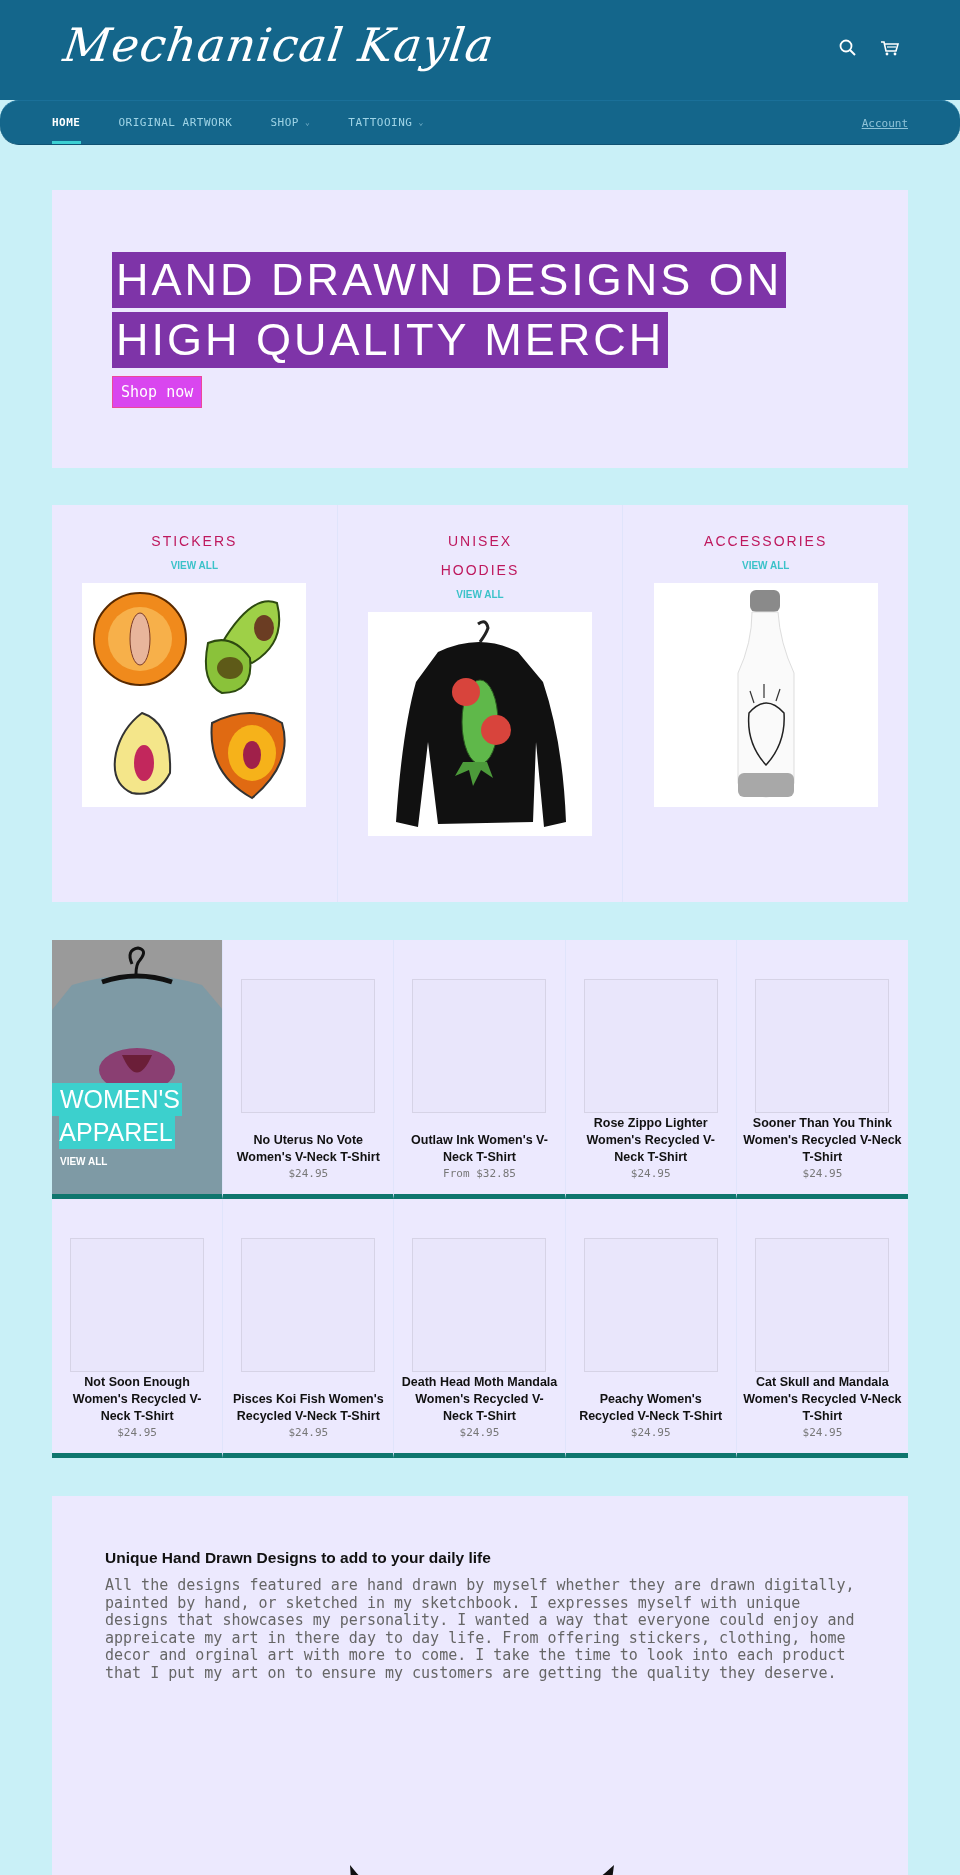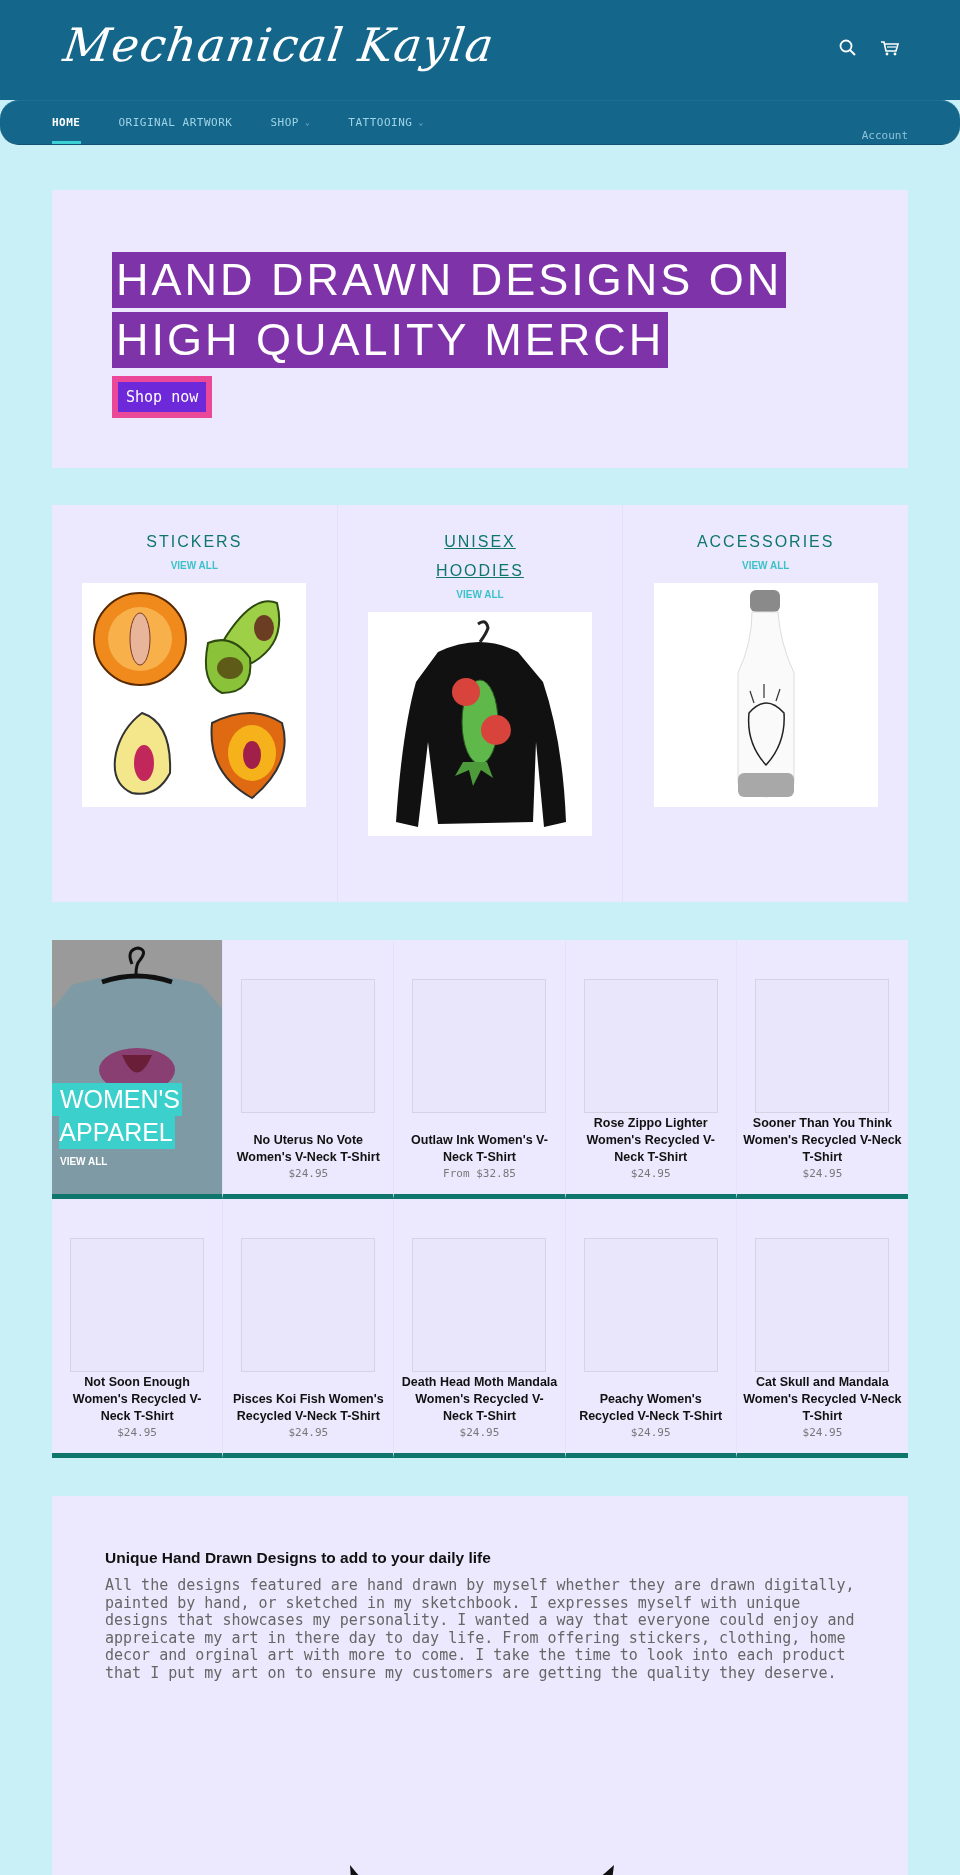--- a/index.html
+++ b/index.html
@@ -28,40 +28,40 @@
   .nav-item {
     font-size: 11px; color: #9fd4e6; letter-spacing: 0.5px;
     display: flex; align-items: center; margin-right: 38px; position: relative;
     cursor: pointer; text-transform: uppercase;
   }
   .nav-item.active { color: #fff; font-weight: bold; }
   .nav-item.active::after {
     content: ""; position: absolute; left: 0; right: 0; bottom: 0; height: 3px; background: #3bd0d3;
   }
   .nav-item .chev { font-size: 8px; margin-left: 6px; color: #7fb8cf; }
-  .nav-account { position: absolute; right: 52px; top: 12px; height: 45px; display: flex; align-items: center; font-size: 11px; color: #8fc3d8; cursor: pointer; }
+  .nav-account { position: absolute; right: 52px; top: 0; height: 45px; display: flex; align-items: center; font-size: 11px; color: #8fc3d8; cursor: pointer; text-decoration: underline; }
 
   
   .hero { position: absolute; left: 52px; top: 190px; width: 856px; height: 278px; background: #ece9fe; padding-left: 18px; }
   .hero-title { position: absolute; left: 60px; top: 62px; }
   .hero-line {
     display: inline-block; background: #7e34a8; color: #fff;
     font-family: "Liberation Sans", sans-serif; font-size: 45px; letter-spacing: 3px;
     line-height: 56px; padding: 0 4px; margin-bottom: 4px;
   }
   .hero-btn {
-    position: absolute; left: 60px; top: 186px; background: #6d28d9; color: #fff;
-    font-size: 15px; padding: 6px 8px; border: 6px solid #ec4899; cursor: pointer;
+    position: absolute; left: 60px; top: 186px; background: #d946ef; color: #fff;
+    font-size: 15px; padding: 6px 8px; border: 1px solid #ec4899; cursor: pointer;
   }
 
   
   .collections { position: absolute; left: 52px; top: 505px; width: 856px; height: 397px; background: #ece9fe; display: flex; }
   .coll { flex: 1; border-right: 1px solid #e0e4fb; text-align: center; padding-top: 22px; }
   .coll:last-child { border-right: none; }
-  .coll-title { font-family: "Liberation Sans", sans-serif; font-size: 16px; letter-spacing: 2px; color: #0f766e; line-height: 29px; }
+  .coll-title { font-family: "Liberation Sans", sans-serif; font-size: 14px; letter-spacing: 2px; color: #be185d; line-height: 29px; }
   .coll-link { font-family: "Liberation Sans", sans-serif; font-size: 10px; font-weight: bold; color: #3bc2c9; margin-top: 4px; display: block; cursor: pointer; }
   .coll-img { width: 224px; height: 224px; background: #fff; margin: 12px auto 0; position: relative; overflow: hidden; cursor: pointer; }
 
   
   .products { position: absolute; left: 52px; top: 940px; width: 856px; height: 518px; background: #ece9fe; display: grid; grid-template-columns: repeat(5, 1fr); grid-template-rows: 259px 259px; }
   .prod { border-right: 1px solid #e0e4fb; border-bottom: 5px solid #0f766e; position: relative; text-align: center; cursor: pointer; }
   .prod:nth-child(5n) { border-right: none; }
   .prod-img { position: absolute; left: 18px; top: 39px; width: 134px; height: 134px; border: 1px solid #d6d3e6; background: #e9e6fb; }
   .prod-info { position: absolute; left: 6px; right: 6px; bottom: 14px; }
   .prod-name { font-family: "Liberation Sans", sans-serif; font-weight: bold; font-size: 12.5px; color: #111; line-height: 17px; }
@@ -137,21 +137,21 @@
         <ellipse cx="148" cy="85" rx="13" ry="11" fill="#5e5a18"></ellipse>
         <path d="M60 130 Q90 140 88 190 Q75 215 50 210 Q28 200 34 170 Q40 145 60 130 Z" fill="#f4e68a" stroke="#333" stroke-width="2"></path>
         <ellipse cx="62" cy="180" rx="10" ry="18" fill="#c2275c"></ellipse>
         <path d="M130 140 Q170 120 200 140 Q212 180 170 215 Q125 190 130 140 Z" fill="#e06a12" stroke="#333" stroke-width="2"></path>
         <ellipse cx="170" cy="170" rx="24" ry="28" fill="#f6b21a"></ellipse>
         <ellipse cx="170" cy="172" rx="9" ry="14" fill="#a0204a"></ellipse>
       </svg>
     </div>
   </div>
   <div class="coll">
-    <div class="coll-title" style="width:140px;margin:0 auto;text-decoration:underline;">UNISEX HOODIES</div>
+    <div class="coll-title" style="width:140px;margin:0 auto;">UNISEX HOODIES</div>
     <span class="coll-link">VIEW ALL</span>
     <div class="coll-img">
       <svg width="224" height="224" viewBox="0 0 224 224">
         <path d="M110 12 q8 -6 10 4 q-2 6 -8 14" fill="none" stroke="#222" stroke-width="3"></path>
         <path d="M70 40 Q112 20 150 40 L175 70 Q195 130 198 210 L176 215 L168 130 L165 210 L70 212 L60 130 L50 215 L28 210 Q34 120 48 70 Z" fill="#111"></path>
         <ellipse cx="112" cy="110" rx="18" ry="42" fill="#5fb84a" stroke="#2a5a20"></ellipse>
         <circle cx="98" cy="80" r="14" fill="#d8443c"></circle>
         <circle cx="128" cy="118" r="15" fill="#d8443c"></circle>
         <path d="M95 150 l-8 14 l14 -6 l4 16 l8 -16 l12 8 l-6 -16" fill="#4c9a3a"></path>
       </svg>

